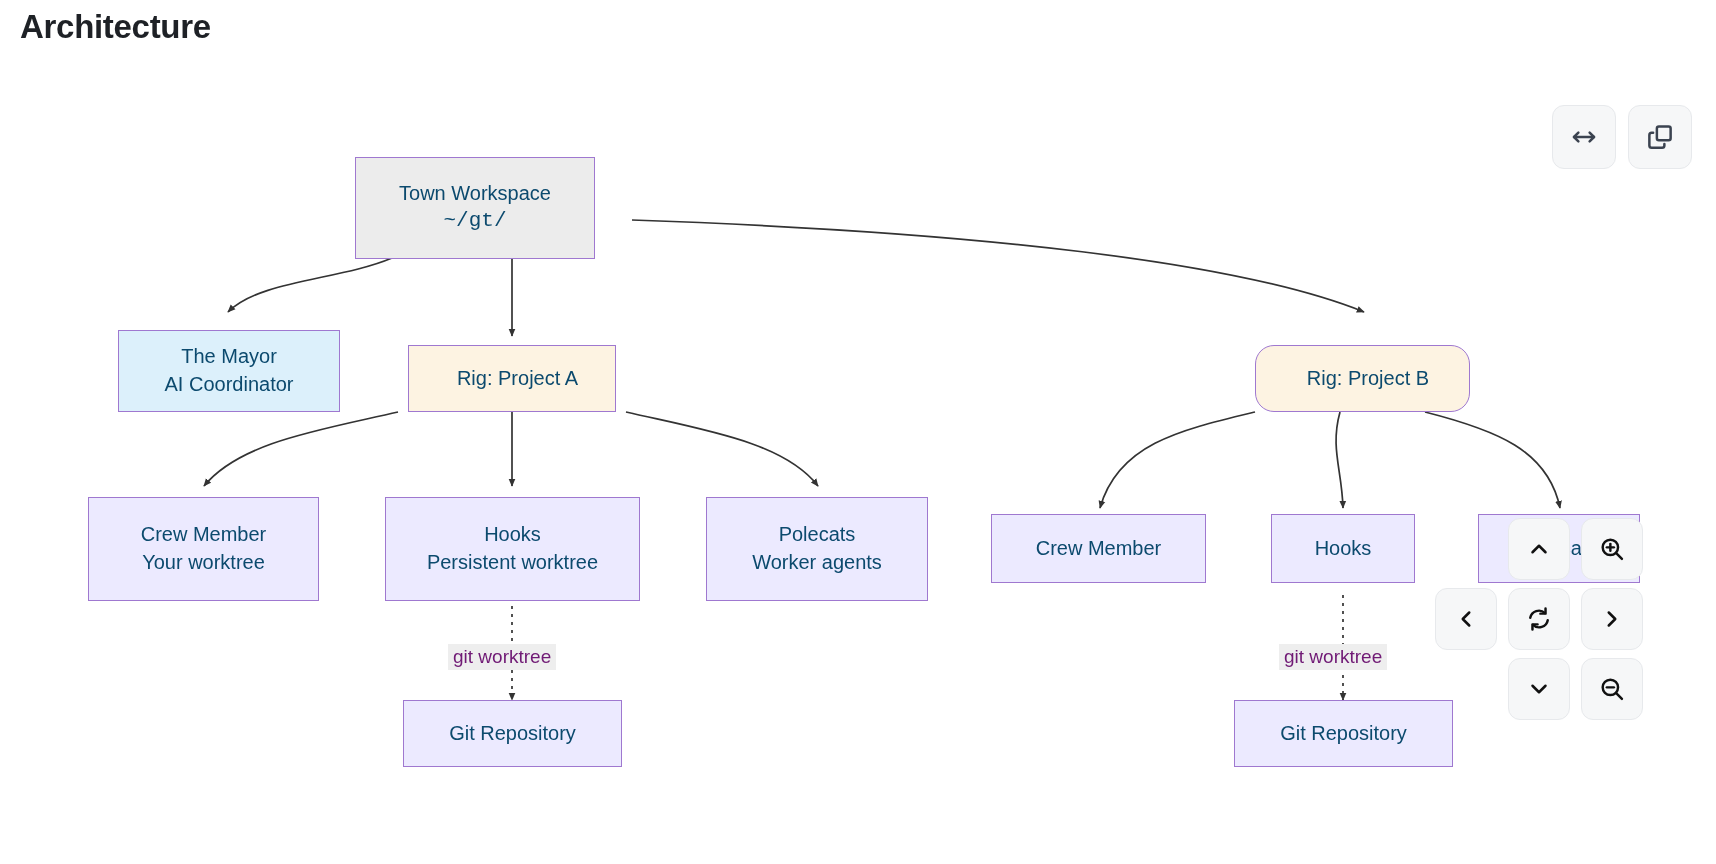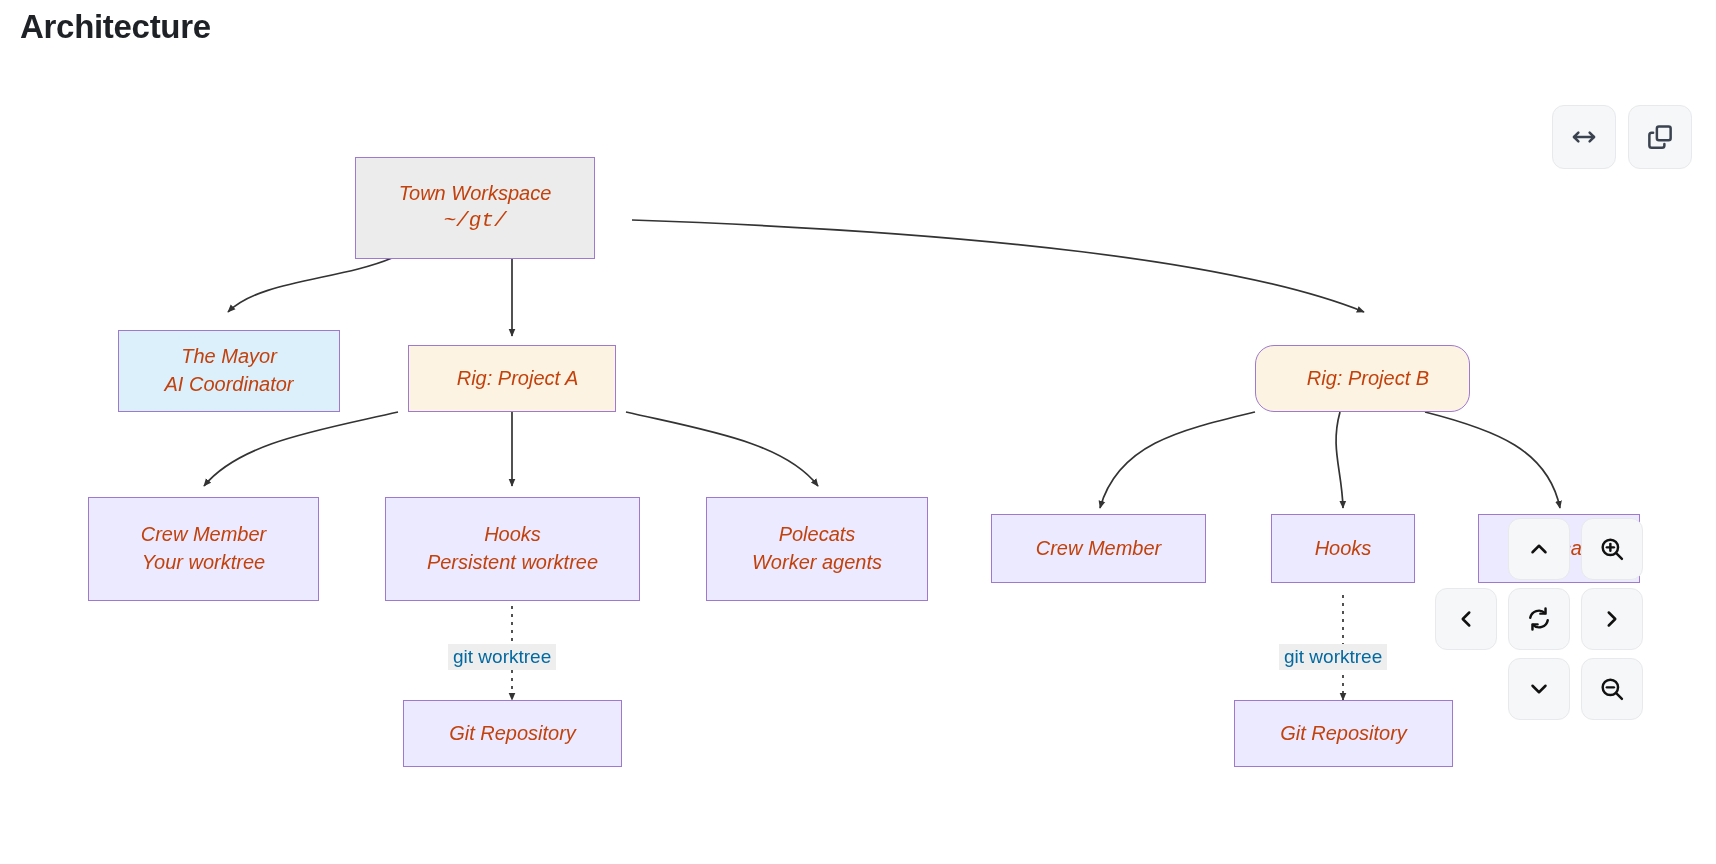--- a/index.html
+++ b/index.html
@@ -49,39 +49,38 @@
   #edges { position: absolute; left:0; top:0; width:1716px; height:864px; overflow: visible; }
 
   .node {
     position: absolute;
     border: 1.5px solid #9f78d0;
     display: flex;
     flex-direction: column;
     align-items: center;
     justify-content: center;
     text-align: center;
-    color: #c2410c;
+    color: #0c4a6e;
     font-size: 20px;
     line-height: 1.38;
     user-select: none;
-    font-style: italic;
   }
   .node .l2 { font-size: 20px; }
   .node .mono { font-family: "Liberation Mono", monospace; font-size: 21px; }
 
   .fill-grey   { background: #ececec; }
   .fill-blue   { background: #dcf0fb; }
   .fill-cream  { background: #fdf3e2; padding-left: 11px; }
   .fill-lilac  { background: #eceaff; }
 
   
   .edge-label {
     position: absolute;
     background: #eeeeee;
-    color: #0369a1;
+    color: #701a75;
     font-size: 19px;
     padding: 2px 5px;
     white-space: nowrap;
     user-select: none;
   }
 
   
   #navpad {
     position: absolute;
     right: 22px; bottom: 54px;

